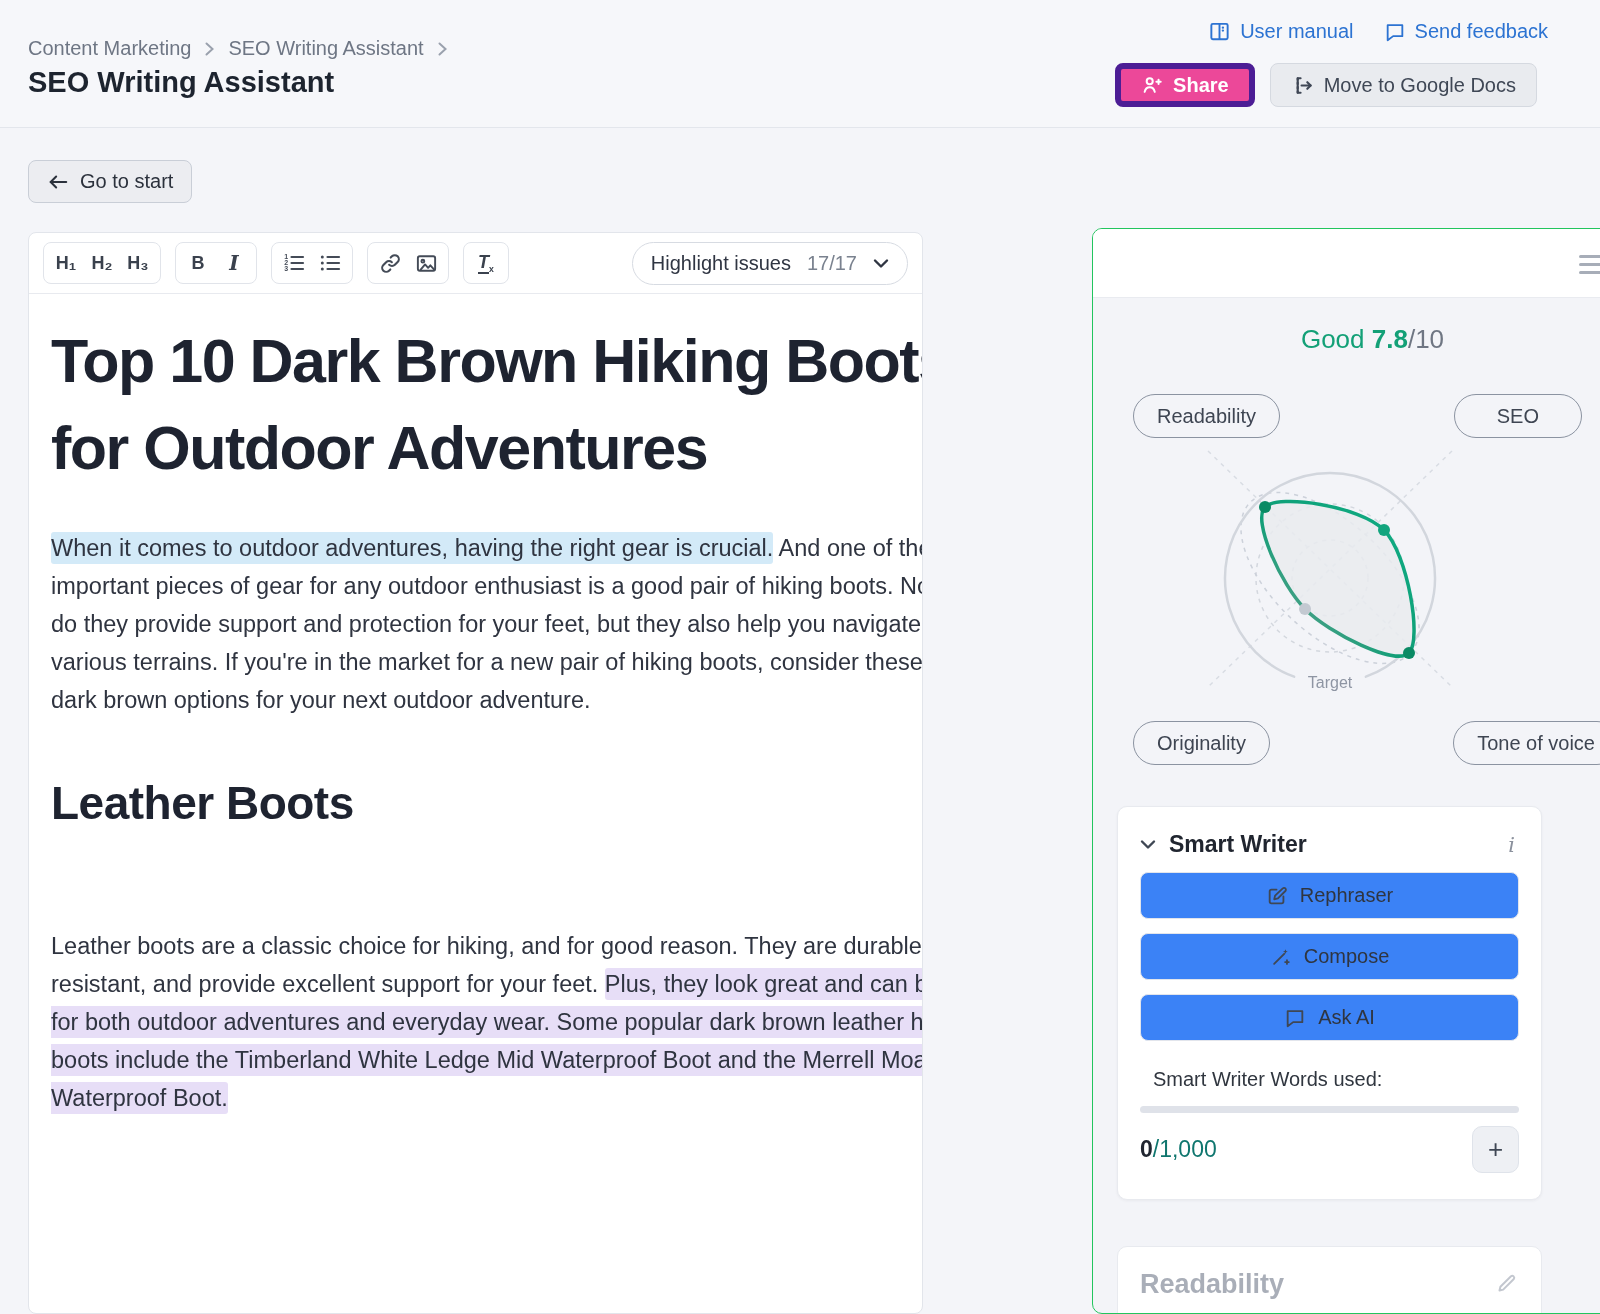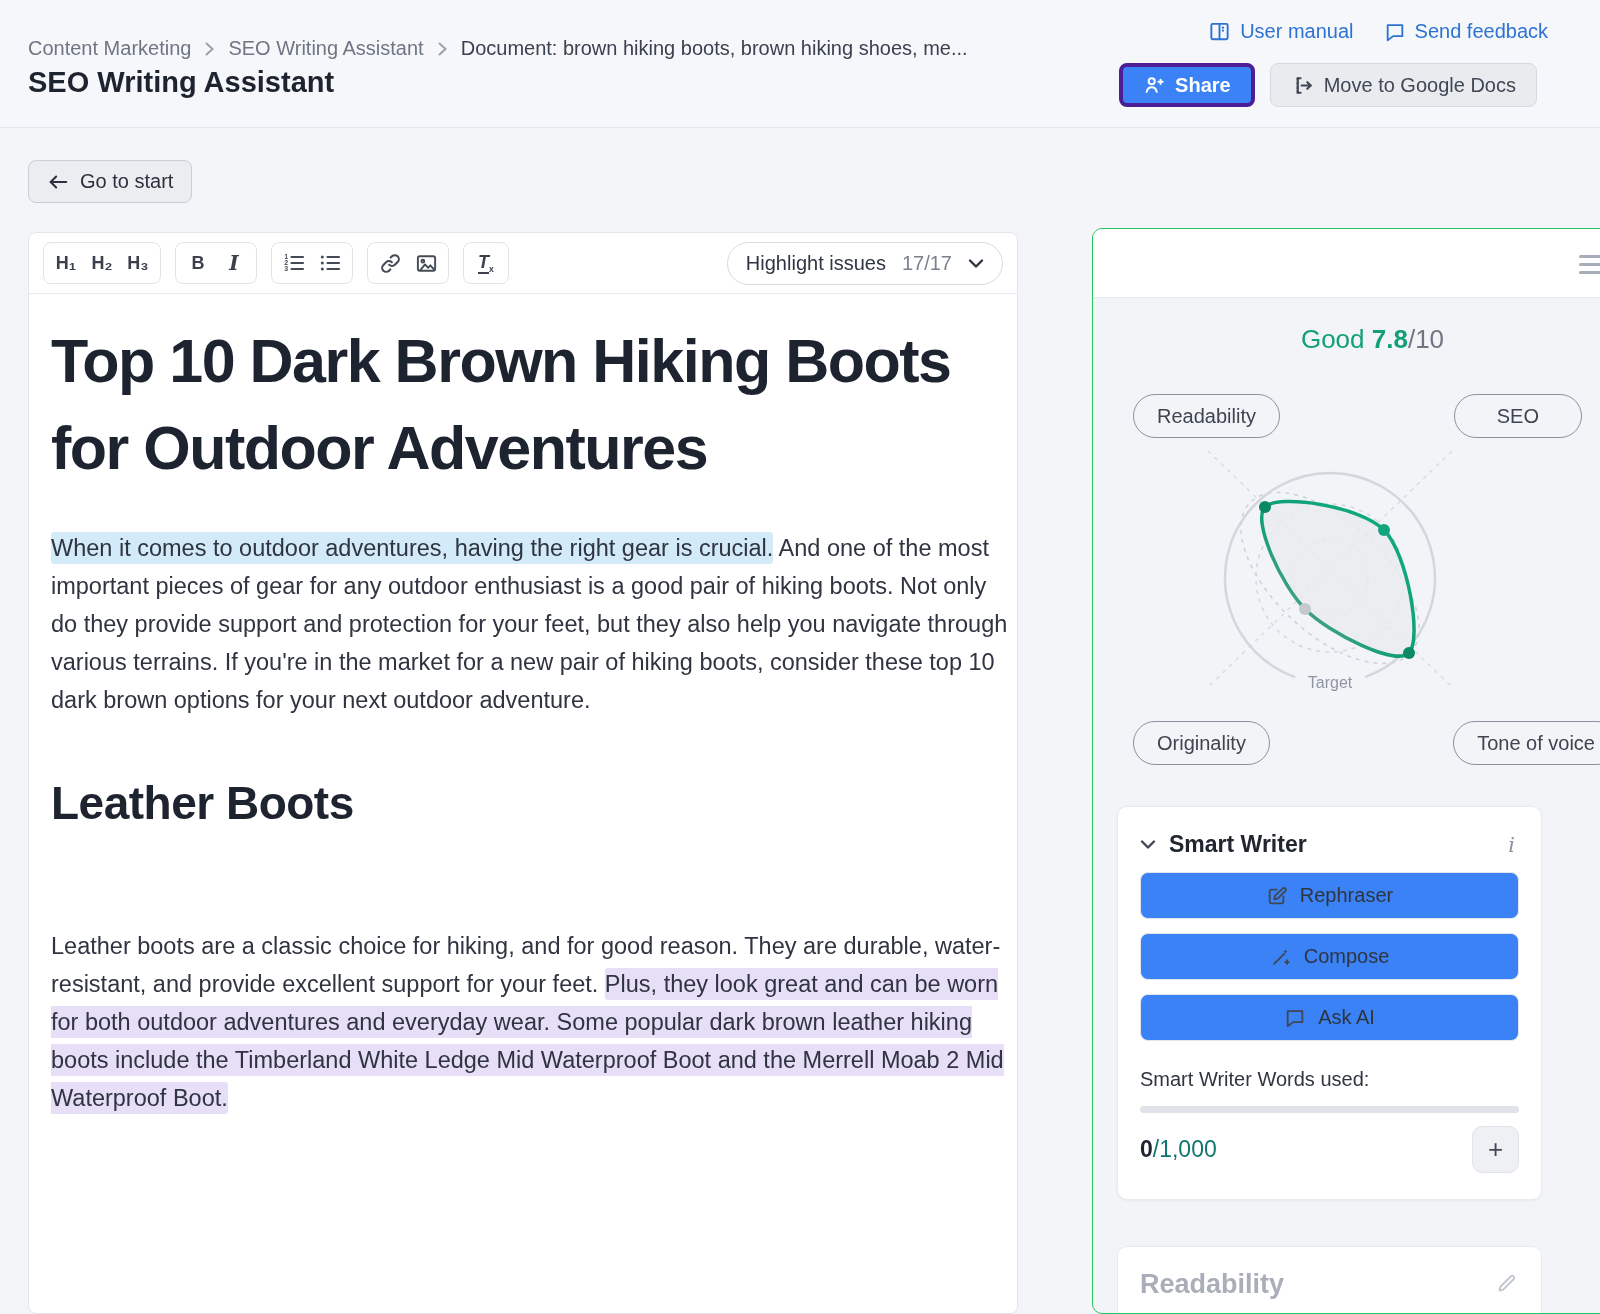--- a/index.html
+++ b/index.html
@@ -17,30 +17,30 @@
     font-size:20px; color:#6e7684;margin-top:16px; }
   .crumb { cursor:pointer; }
   .crumb-current { color:#3a4150; }
   .crumb-sep { color:#9aa1ad; }
   .top-links { position:absolute; top:20px; right:52px; display:flex; gap:30px; align-items:center; }
   .top-link { display:flex; align-items:center; gap:9px; color:#2c73d2; font-size:20px; cursor:pointer; }
   .page-title { position:absolute; top:66px; left:28px; font-size:29px; font-weight:700; color:#1d242f; }
   .header-actions { position:absolute; top:63px; right:63px; display:flex; gap:15px; }
   .btn { display:flex; align-items:center; gap:10px; height:44px; padding:0 20px;
     border-radius:8px; font-size:20px; cursor:pointer; white-space:nowrap; }
-  .btn-primary { background:#3b82f6; color:#fff; font-weight:600; border:4px solid #4c1d95; }
+  .btn-primary { background:#ec4899; color:#fff; font-weight:600; border:6px solid #4c1d95; }
   .btn-secondary { background:#e9ebef; color:#3f4755; border:1px solid #d5d9e0; }
 
   
   .go-to-start { position:absolute; top:160px; left:28px; height:43px; padding:0 18px;
     display:flex; align-items:center; gap:11px; background:#ecedf1; border:1px solid #c9ced7;
     border-radius:8px; font-size:20px; color:#2b313c; cursor:pointer; }
 
   
-  .doc-card { position:absolute; top:232px; left:28px; width:990px; height:1082px;
+  .doc-card { position:absolute; top:232px; left:28px; width:895px; height:1082px;
     background:#fff; border:1px solid #e2e5eb; border-radius:8px; overflow:hidden; }
   .doc-toolbar { position:relative; height:61px; border-bottom:1px solid #e8eaef;
     display:flex; align-items:center; gap:14px; padding:0 14px; }
   .tb-group { display:flex; align-items:center; height:42px; border:1px solid #e1e4ea;
     border-radius:8px; padding:0 4px; background:#fff; }
   .tb-btn { min-width:36px; height:34px; padding:0 6px; display:flex; align-items:center; justify-content:center;
     font-size:18px; font-weight:700; color:#3a414d; cursor:pointer; border-radius:6px; }
   .tb-btn .serif-italic { font-family:"DejaVu Serif","Liberation Serif",serif; font-style:italic; font-weight:700; font-size:20px; }
   .tb-icon { color:#444b57; }
   .tx-t { border-bottom:2px solid #3a414d; font-style:italic; line-height:17px; }
@@ -89,21 +89,21 @@
     border:1px solid #e8eaef; border-radius:10px; padding:24px 22px 26px 22px;
     box-shadow:0 1px 3px rgba(30,40,60,0.05); }
   .sw-header { display:flex; align-items:center; gap:13px; }
   .sw-title { font-size:23px; font-weight:700; color:#20252f; flex:1; }
   .info-i { font-family:"DejaVu Serif","Liberation Serif",serif; font-style:italic;
     font-size:21px; color:#8b919d; padding-right:4px; cursor:pointer; }
   .sw-btn { width:100%; height:47px; margin-top:14px; display:flex; align-items:center; justify-content:center;
     gap:12px; background:#3b82f6; border:1px solid #e2e5ec; border-radius:8px;
     font-size:20px; color:#2f3540; cursor:pointer; }
   .sw-btn:first-of-type { margin-top:22px; }
-  .sw-words-label { margin-top:27px; font-size:20px; color:#30363f; }
+  .sw-words-label { margin-top:27px; font-size:20px; color:#30363f;margin-left:13px; }
   .sw-progress { margin-top:15px; height:7px; background:#dfe2e9; border-radius:4px; overflow:hidden; }
   .sw-progress-fill { height:100%; width:0%; background:#13a077; }
   .sw-usage-row { margin-top:13px; display:flex; align-items:center; }
   .sw-usage { font-size:23px; flex:1; }
   .sw-used { font-weight:700; color:#20252f; }
   .sw-limit { color:#0f766e; }
   .plus-btn { width:47px; height:47px; background:#eef0f4; border:1px solid #dfe3ea; border-radius:10px;
     font-size:26px; color:#3f4754; display:flex; align-items:center; justify-content:center; cursor:pointer; }
 
   .readability-card { position:absolute; top:1017px; left:24px; width:425px; height:69px;
@@ -122,21 +122,20 @@
       <svg width="11" height="18" viewBox="0 0 11 18" fill="none" stroke="currentColor" stroke-width="2" stroke-linecap="round">
           <path d="M2.5 3.5L8.5 9l-6 5.5"></path>
         </svg>
     </span>
     <span class="crumb">SEO Writing Assistant</span>
     <span class="crumb-sep">
       <svg width="11" height="18" viewBox="0 0 11 18" fill="none" stroke="currentColor" stroke-width="2" stroke-linecap="round">
           <path d="M2.5 3.5L8.5 9l-6 5.5"></path>
         </svg>
     </span>
-    <span class="crumb crumb-current">Document: brown hiking boots, brown hiking shoes, me...</span>
   </div>
 
   <div class="top-links">
     <span class="top-link">
       <span>
         <svg width="23" height="23" viewBox="0 0 24 24" fill="none" stroke="currentColor" stroke-width="2" stroke-linejoin="round">
             <rect x="3.5" y="4" width="17" height="16" rx="1.5"></rect>
             <line x1="12" y1="4" x2="12" y2="20"></line>
             <line x1="15.5" y1="8" x2="15.6" y2="8" stroke-linecap="round" stroke-width="2.4"></line>
             <line x1="15.5" y1="11" x2="15.6" y2="11" stroke-linecap="round" stroke-width="2.4"></line>

